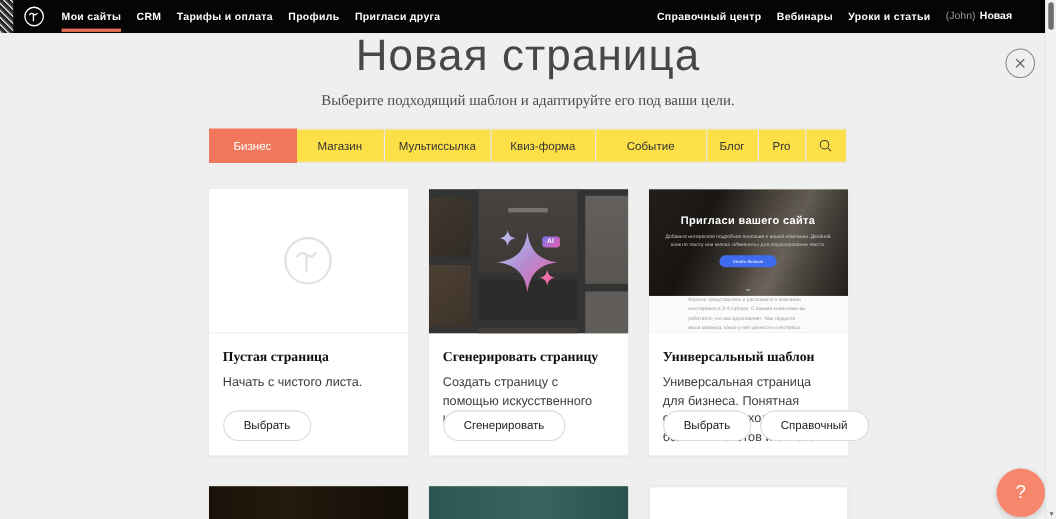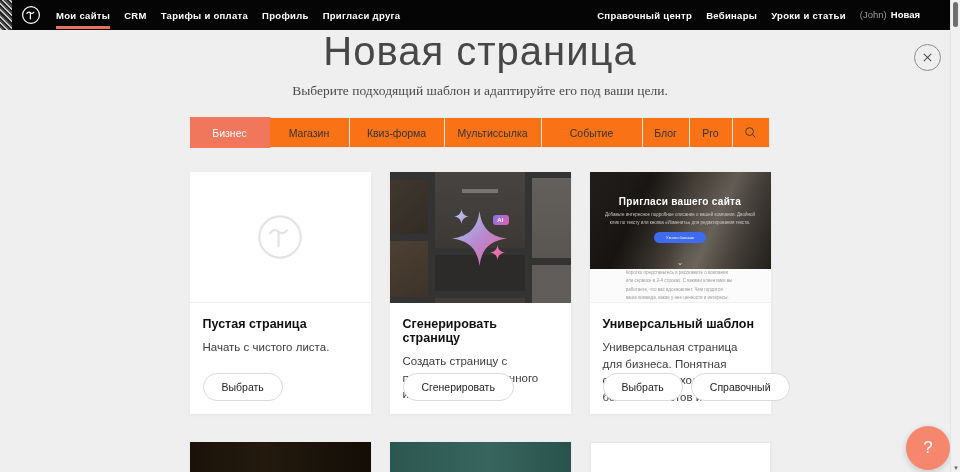--- a/index.html
+++ b/index.html
@@ -29,31 +29,31 @@
   .scroll-thumb { position:absolute; top:2px; left:2px; width:5px; height:25px; background:#6e6e6e; border-radius:3px; }
   .scroll-arrow { position:absolute; bottom:1px; left:1px; width:8px; text-align:center; font-size:6px; color:#666; line-height:6px; }
 
   
   .close-btn { position:absolute; top:44px; left:914px; width:27px; height:27px; border-radius:50%; border:1px solid #8c8c8c; background:transparent; padding:0; display:flex; align-items:center; justify-content:center; cursor:pointer; z-index:6; }
   .page-title { margin:28px 0 0; text-align:center; font-size:40px; font-weight:200; color:#474747; letter-spacing:1px; line-height:1.15; }
   .page-subtitle { margin:9px 0 0; text-align:center; font-size:13.5px; color:#4a4a4a;font-family:Liberation Serif, serif; }
 
   
   .tabs { width:581px; margin:18px auto 0; display:flex; height:31px; }
-  .tab { background:#f97316; border:1px solid #e7e7e7; display:flex; align-items:center; justify-content:center; font-size:10.5px; color:#333; cursor:pointer; }
+  .tab { background:#fde047; border:1px solid #e7e7e7; display:flex; align-items:center; justify-content:center; font-size:10.5px; color:#333; cursor:pointer; }
   .tab + .tab { margin-left:-1px; }
   .tab.active { background:#f0765c; border-color:#f0765c; color:#fff; z-index:1; }
   .t0{width:80px}.t1{width:81px}.t2{width:98px}.t3{width:96px}.t4{width:102px}.t5{width:48px}.t6{width:44px}.t7{width:38px}
 
   
   .cards { width:581px; margin:24px auto 0; display:flex; justify-content:space-between; }
   .card { position:relative; width:181px; height:242px; background:#fff; box-shadow:0 1px 3px rgba(0,0,0,.05); }
   .card-img { position:relative; height:131px; overflow:hidden; }
   .card-body { padding:14px 13px 0; }
-  .card-title { margin:0; font-size:12.5px; font-weight:700; color:#101010; }
+  .card-title { margin:0; font-size:12.5px; font-weight:700; color:#101010;font-family:Liberation Serif, serif; }
   .card-desc { margin:8px 0 0; font-size:11.5px; line-height:1.45; color:#3c3c3c; }
   .card-actions { position:absolute; left:13px; bottom:13px; display:flex; gap:8px; }
   .pill { height:28px; padding:0 18px; border:1px solid #dadada; border-radius:14px; background:#fff; font-size:10.5px; color:#222; display:flex; align-items:center; cursor:pointer; font-family:inherit; white-space:nowrap; }
 
   
   .img-blank { background:#fff; border-bottom:1px solid #efefef; display:flex; align-items:center; justify-content:center; }
 
   
   .img-ai { background:#3c3c3c; }
   .tile { position:absolute; }
@@ -135,22 +135,22 @@
       <path d="M2 2 L10 10 M10 2 L2 10" stroke="#4c4c4c" stroke-width="1.1" fill="none"></path>
     </svg>
   </button>
 
   <h1 class="page-title">Новая страница</h1>
   <p class="page-subtitle">Выберите подходящий шаблон и адаптируйте его под ваши цели.</p>
 
   <div class="tabs">
     <div class="tab t0 active">Бизнес</div>
     <div class="tab t1">Магазин</div>
+    <div class="tab t2">Мультиссылка</div>
     <div class="tab t3">Квиз-форма</div>
-    <div class="tab t2">Мультиссылка</div>
     <div class="tab t4">Событие</div>
     <div class="tab t5">Блог</div>
     <div class="tab t6">Pro</div>
     <div class="tab t7">
       <svg viewBox="0 0 14 14" width="13" height="13">
         <circle cx="6" cy="6" r="4.2" fill="none" stroke="#3a3a3a" stroke-width="1"></circle>
         <path d="M9.2 9.2 L12.3 12.3" stroke="#3a3a3a" stroke-width="1" fill="none"></path>
       </svg>
     </div>
   </div>

